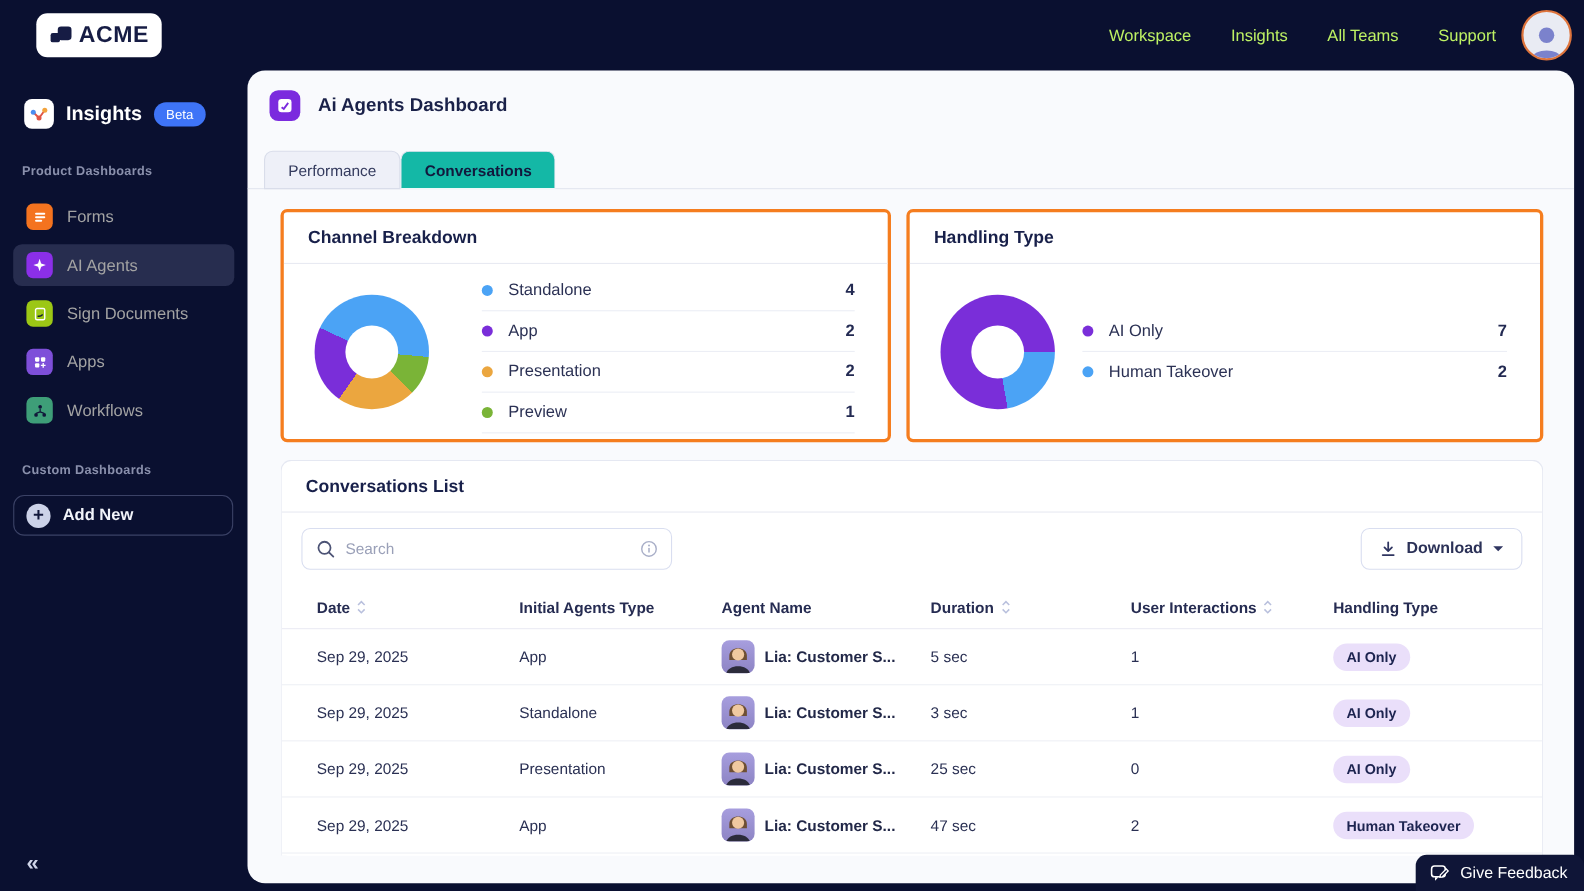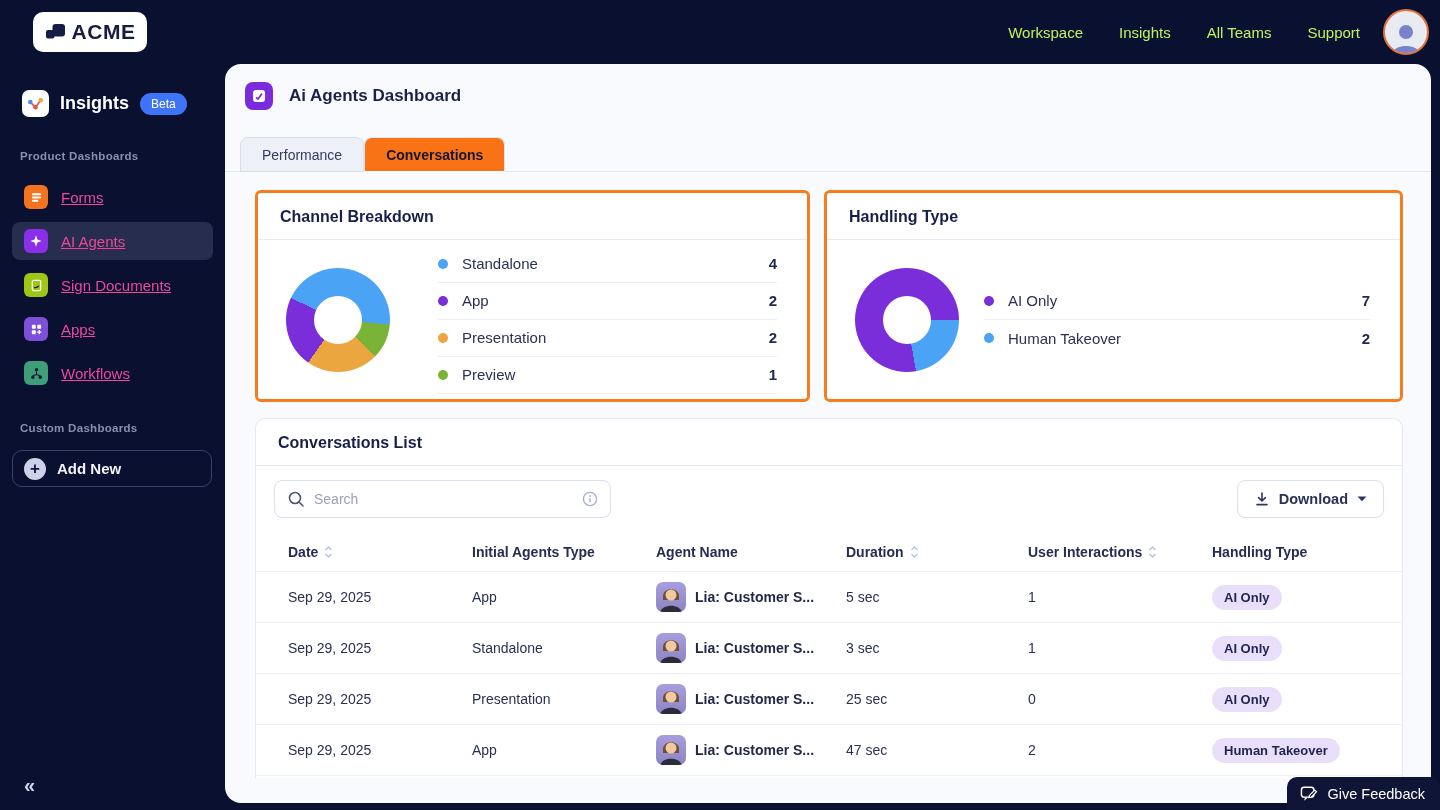--- a/index.html
+++ b/index.html
@@ -19,39 +19,39 @@
     border-radius:10px; display:flex; align-items:center; justify-content:center; gap:5px; }
   .logo-text { color:#161C44; font-weight:bold; font-size:21px; letter-spacing:0.5px; }
   .app-row { position:absolute; left:22px; top:90px; display:flex; align-items:center; gap:11px; }
   .app-icon { width:27px; height:27px; background:#fff; border-radius:7px; display:flex; align-items:center; justify-content:center; }
   .app-name { font-size:18px; font-weight:bold; color:#fff; }
   .beta { background:#3E74F7; color:#fff; font-size:12px; font-weight:normal; padding:4px 11px; border-radius:999px; }
   .section-label { position:absolute; left:20px; color:#8A90AC; font-size:11.5px; font-weight:bold; letter-spacing:0.3px; }
   .menu { position:absolute; left:12px; top:178px; width:201px; display:flex; flex-direction:column; gap:6px; }
   .menu-item { display:flex; align-items:center; gap:13px; height:38px; padding:0 12px; border-radius:8px; cursor:pointer; }
   .menu-item.active { background:#272D4F; }
-  .menu-item .label { font-size:15px; color:#ec4899;text-decoration:underline; }
+  .menu-item .label { font-size:15px; color:#a3a3a3; }
   .tile { width:24px; height:24px; border-radius:6px; display:flex; align-items:center; justify-content:center; flex:none; }
   .addnew { position:absolute; left:12px; top:450px; width:200px; height:37px; border:1px solid #3B4266;
     border-radius:10px; display:flex; align-items:center; gap:11px; padding:0 11px; cursor:pointer; background:transparent; }
   .addnew .plus { width:22px; height:22px; border-radius:50%; background:#CCD2E8; display:flex; align-items:center; justify-content:center;
     color:#11173A; font-size:17px; font-weight:bold; line-height:1; }
   .addnew .label { color:#F2F4FA; font-size:15px; font-weight:bold; }
   .collapse { position:absolute; left:24px; bottom:13px; color:#CFD4E8; font-size:20px; font-weight:bold; cursor:pointer; }
 
   
   .panel { position:absolute; left:225px; top:64px; right:9px; bottom:7px; background:#F9FAFD;
     border-radius:16px; overflow:hidden; }
   .panel-header { display:flex; align-items:center; gap:16px; padding:18px 20px 0 20px; }
   .ph-icon { width:28px; height:28px; border-radius:8px; background:#7B2BDE; display:flex; align-items:center; justify-content:center; }
   .ph-title { font-size:17px; font-weight:bold; color:#1A2149; }
   .tabbar { display:flex; align-items:flex-end; margin-top:27px; padding-left:15px; border-bottom:1px solid #E3E6F0; }
   .tab { height:35px; display:flex; align-items:center; padding:0 21px; font-size:14px; border-radius:8px 8px 0 0; cursor:pointer; margin-bottom:-1px; }
   .tab.inactive { background:#EEF0F8; border:1px solid #D9DDEA; color:#343B5E; }
-  .tab.active { background:#f97316; border:1px solid #E3E6F0; border-bottom-color:#FFFFFF; color:#12183D; font-weight:bold; }
+  .tab.active { background:#14b8a6; border:1px solid #E3E6F0; border-bottom-color:#FFFFFF; color:#12183D; font-weight:bold; }
 
   
   .cards-row { display:grid; grid-template-columns:555px 1fr; gap:14px; margin:18px 28px 0 30px; height:212px; }
   .chart-card { background:#fff; border:3px solid #F57D1F; border-radius:6px; overflow:hidden; display:flex; flex-direction:column; }
   .card-title { font-size:16px; font-weight:bold; color:#18204A; padding:15px 22px 13px 22px; border-bottom:1px solid #E8EAF2; }
   .chart-body { flex:1; display:flex; align-items:center; padding:0 30px 0 28px; }
   .donut { width:104px; height:104px; border-radius:50%; position:relative; flex:none; }
   .donut::after { content:""; position:absolute; left:50%; top:50%; width:48px; height:48px; margin:-24px 0 0 -24px;
     background:#fff; border-radius:50%; }
   .legend { flex:1; margin-left:48px; display:flex; flex-direction:column; justify-content:center; }

